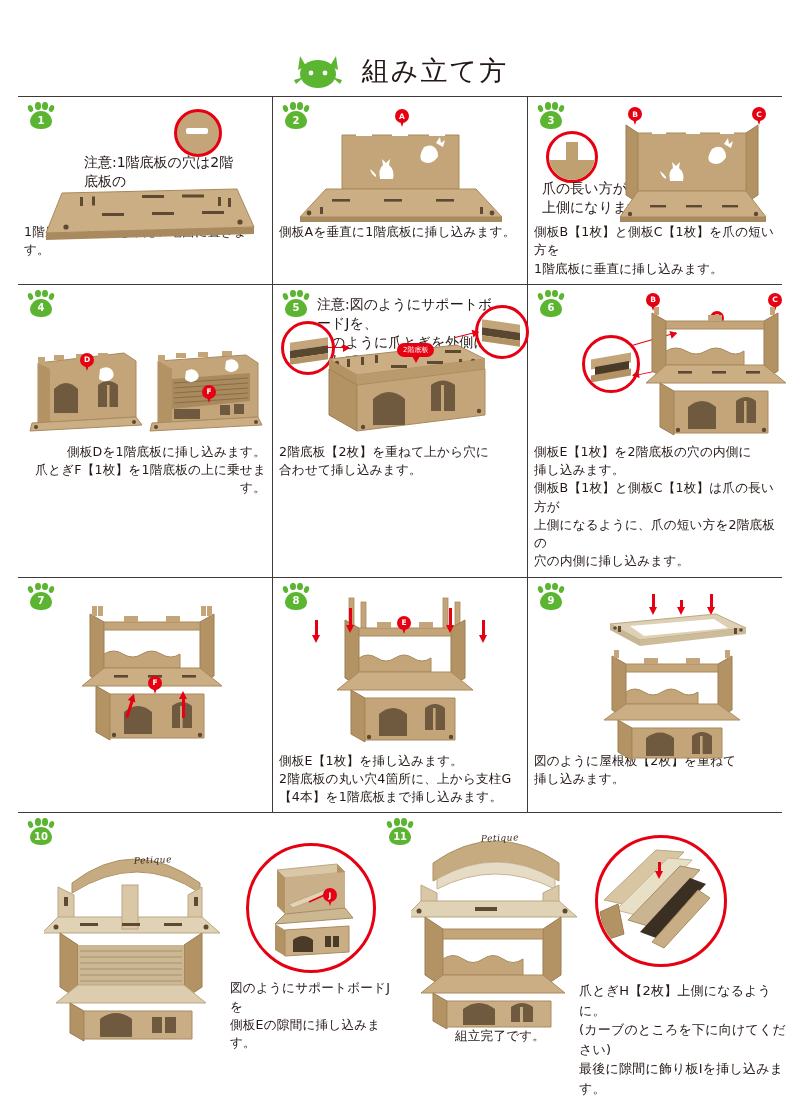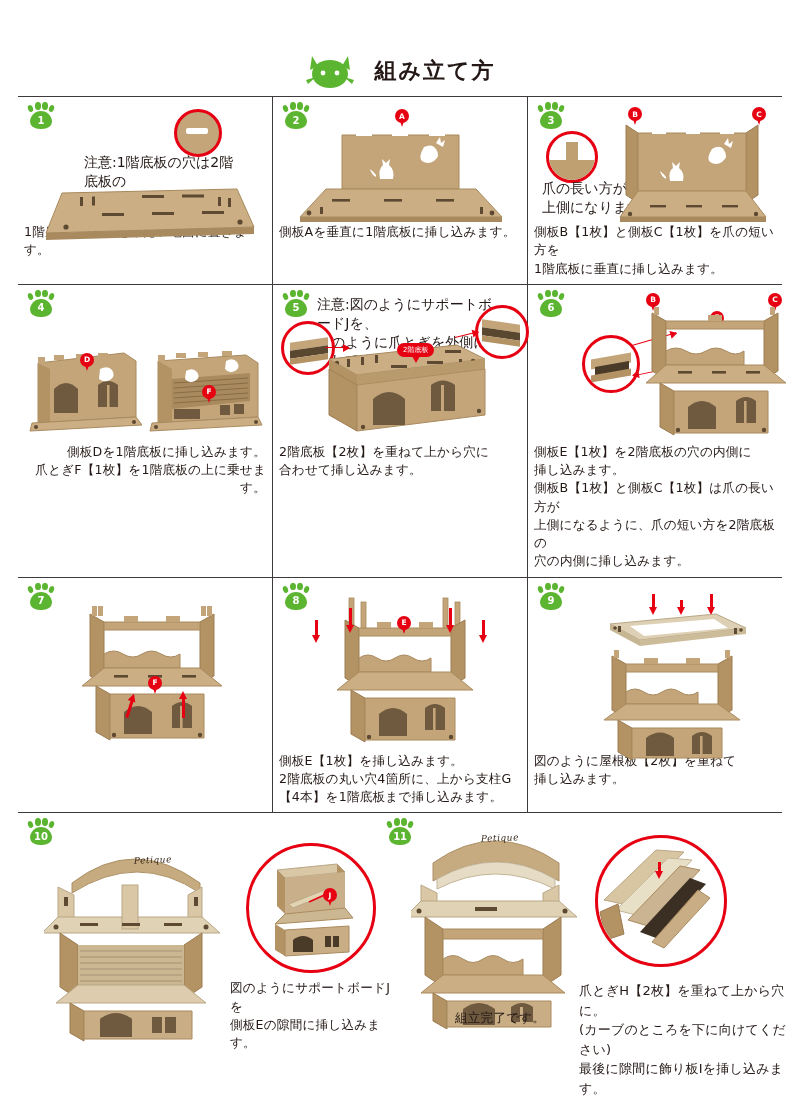--- a/index.html
+++ b/index.html
@@ -9,21 +9,21 @@
     background:#ffffff;
     font-family:"Liberation Sans","DejaVu Sans",sans-serif;
     color:#231815;
     overflow:hidden;
   }
   .sheet{position:relative;width:800px;height:1118px;box-sizing:border-box;}
 
   
   .header{display:flex;align-items:center;justify-content:center;gap:18px;height:96px;padding-top:46px;box-sizing:border-box;}
   .cat-logo{width:52px;height:42px;position:relative;flex:0 0 auto;}
-  .title{font-size:22px;letter-spacing:2px;color:#231815;font-family:"DejaVu Sans",sans-serif;font-weight:bold;}
+  .title{font-size:27px;letter-spacing:2px;color:#231815;font-family:"DejaVu Sans",sans-serif;}
 
   
   .grid{margin:0 18px;border-top:1.6px solid #3e3a39;}
   .row{display:flex;border-bottom:1.6px solid #3e3a39;}
   .row.last{border-bottom:none;}
   .cell{position:relative;box-sizing:border-box;padding:8px 6px 6px 6px;border-right:1px solid #3e3a39;flex:1 1 0;}
   .cell:last-child{border-right:none;}
   .row.bottom .cell{border-right:none;}
 
   .cell-art{position:relative;height:118px;}
@@ -698,33 +698,33 @@
             <polygon points="32,152 132,152 154,170 10,170" fill="#cbae84" stroke="#a98a5e" stroke-width="1"></polygon>
 
             <polygon points="22,170 22,198 36,206 36,178" fill="#b39264" stroke="#9d7c50" stroke-width="1"></polygon>
             <polygon points="36,178 140,178 140,204 36,204" fill="#c9ad84" stroke="#a98a5e" stroke-width="1"></polygon>
             <path d="M52 202 l0-16 q16-12 32 0 l0 16 z" fill="#6f5a40"></path>
             <rect x="100" y="184" width="22" height="15" fill="#6f5a40"></rect>
             <path d="M100 184 q11-8 22 0" fill="#6f5a40"></path>
             <rect x="109" y="184" width="3" height="15" fill="#c9ad84"></rect>
           </svg>
           <span class="brand" style="left:98px;top:12px;">Petique</span>
-          <span class="caption cap-center" style="position:absolute;left:28px;top:188px;width:178px;">組立完了です。</span>
+          <span class="caption cap-center" style="position:absolute;left:28px;top:206px;width:178px;">組立完了です。</span>
 
           <span class="detail" style="left:212px;top:14px;width:126px;height:126px;">
             <svg width="120" height="120" style="position:absolute;left:0;top:0;" aria-hidden="true">
               <polygon points="6,62 58,12 86,14 34,68" fill="#d8c6a2" stroke="#b9a786" stroke-width="1"></polygon>
               <polygon points="18,72 70,20 94,22 42,78" fill="#e8e0c6" stroke="#c3b597" stroke-width="1"></polygon>
               <polygon points="30,82 82,28 102,32 50,88" fill="#cbb491" stroke="#a98a5e" stroke-width="1"></polygon>
               <polygon points="42,94 92,40 108,46 58,100" fill="#3a2f22"></polygon>
               <polygon points="54,104 100,52 112,60 66,110" fill="#c9ad84" stroke="#a98a5e" stroke-width="1"></polygon>
               <polygon points="2,74 20,66 26,96 8,102" fill="#b39264" stroke="#9d7c50" stroke-width="1"></polygon>
             </svg>
             <i class="arrow-down" style="left:60px;top:24px;height:10px;"></i>
           </span>
-          <span class="caption bottom-cap" style="position:absolute;left:196px;top:160px;width:210px;white-space:pre-line;">爪とぎH【2枚】を重ねて上から穴に。
+          <span class="caption bottom-cap" style="position:absolute;left:196px;top:160px;width:210px;white-space:pre-line;">爪とぎH【2枚】上側になるように。
 (カーブのところを下に向けてください)
 最後に隙間に飾り板Iを挿し込みます。</span>
         </div>
       </div>
     </div>
   </div>
 </div>
 
 </body></html>

